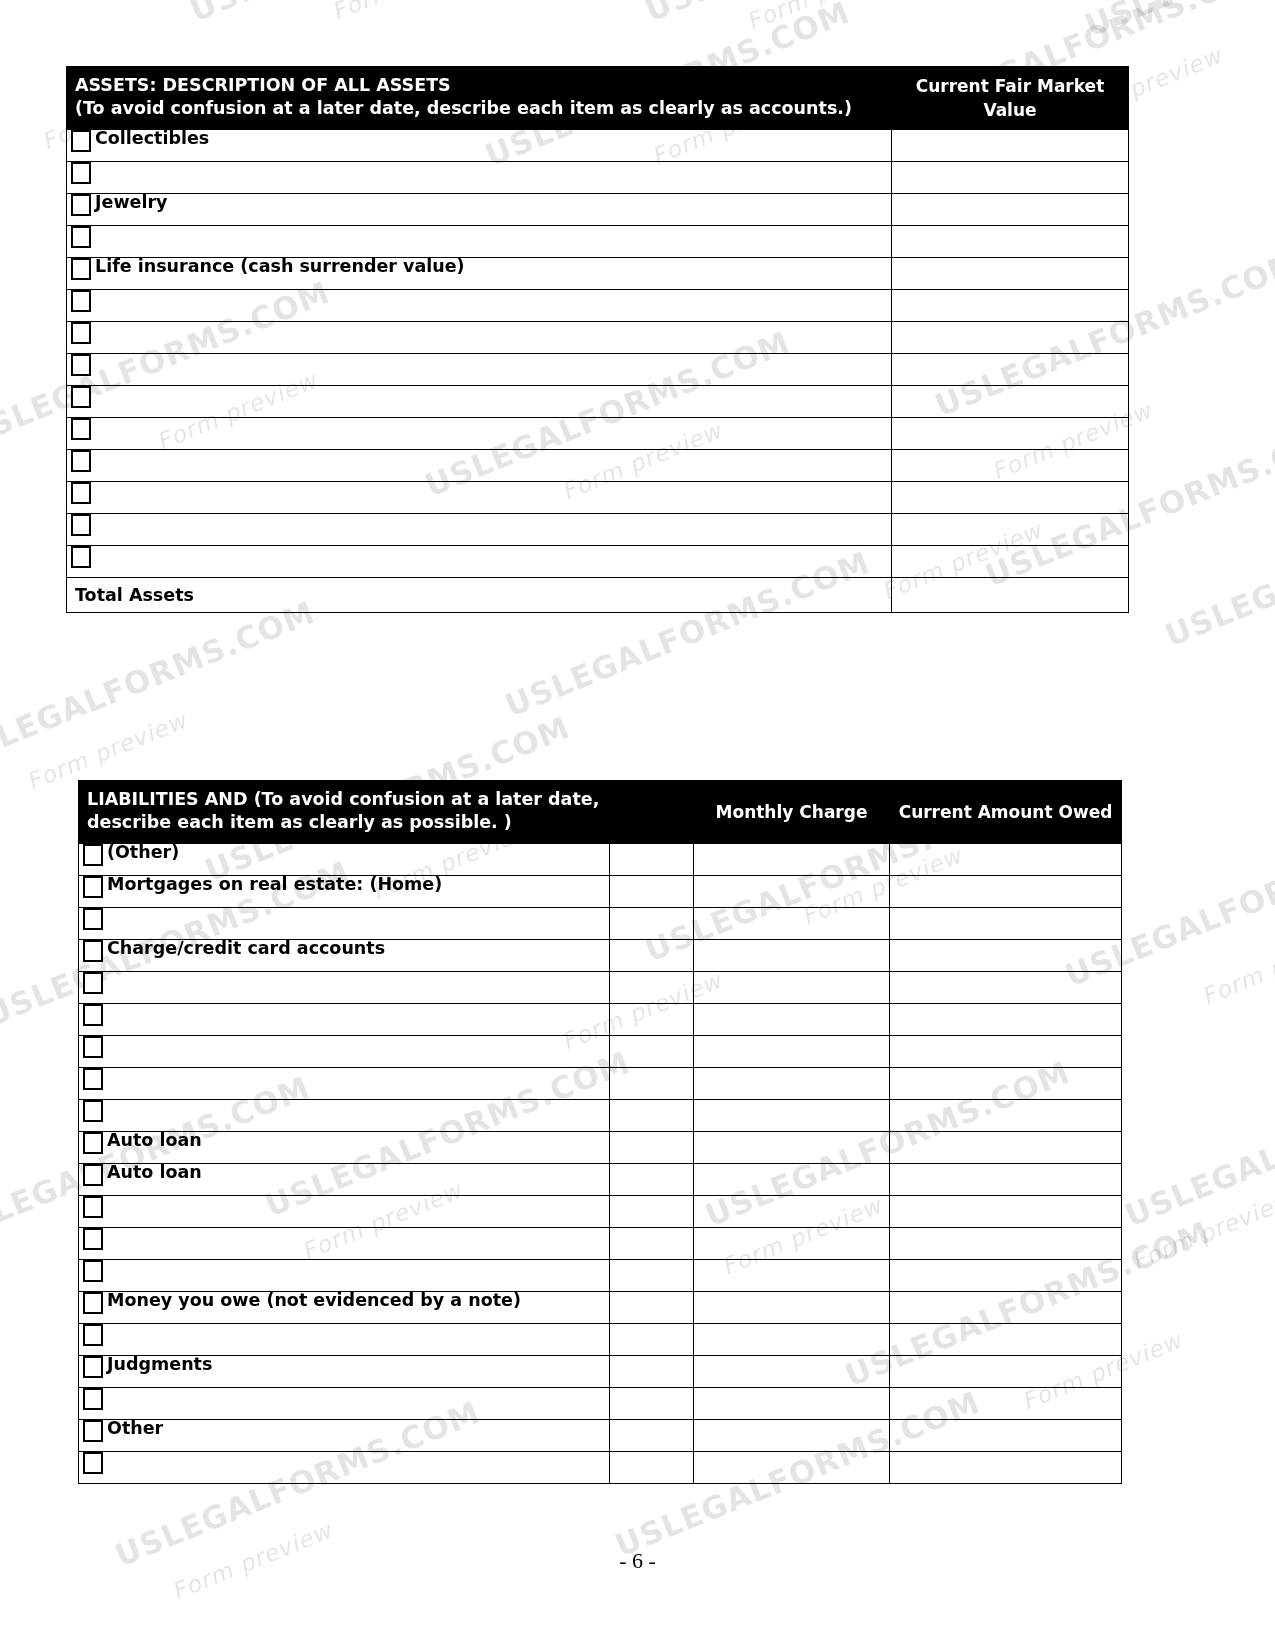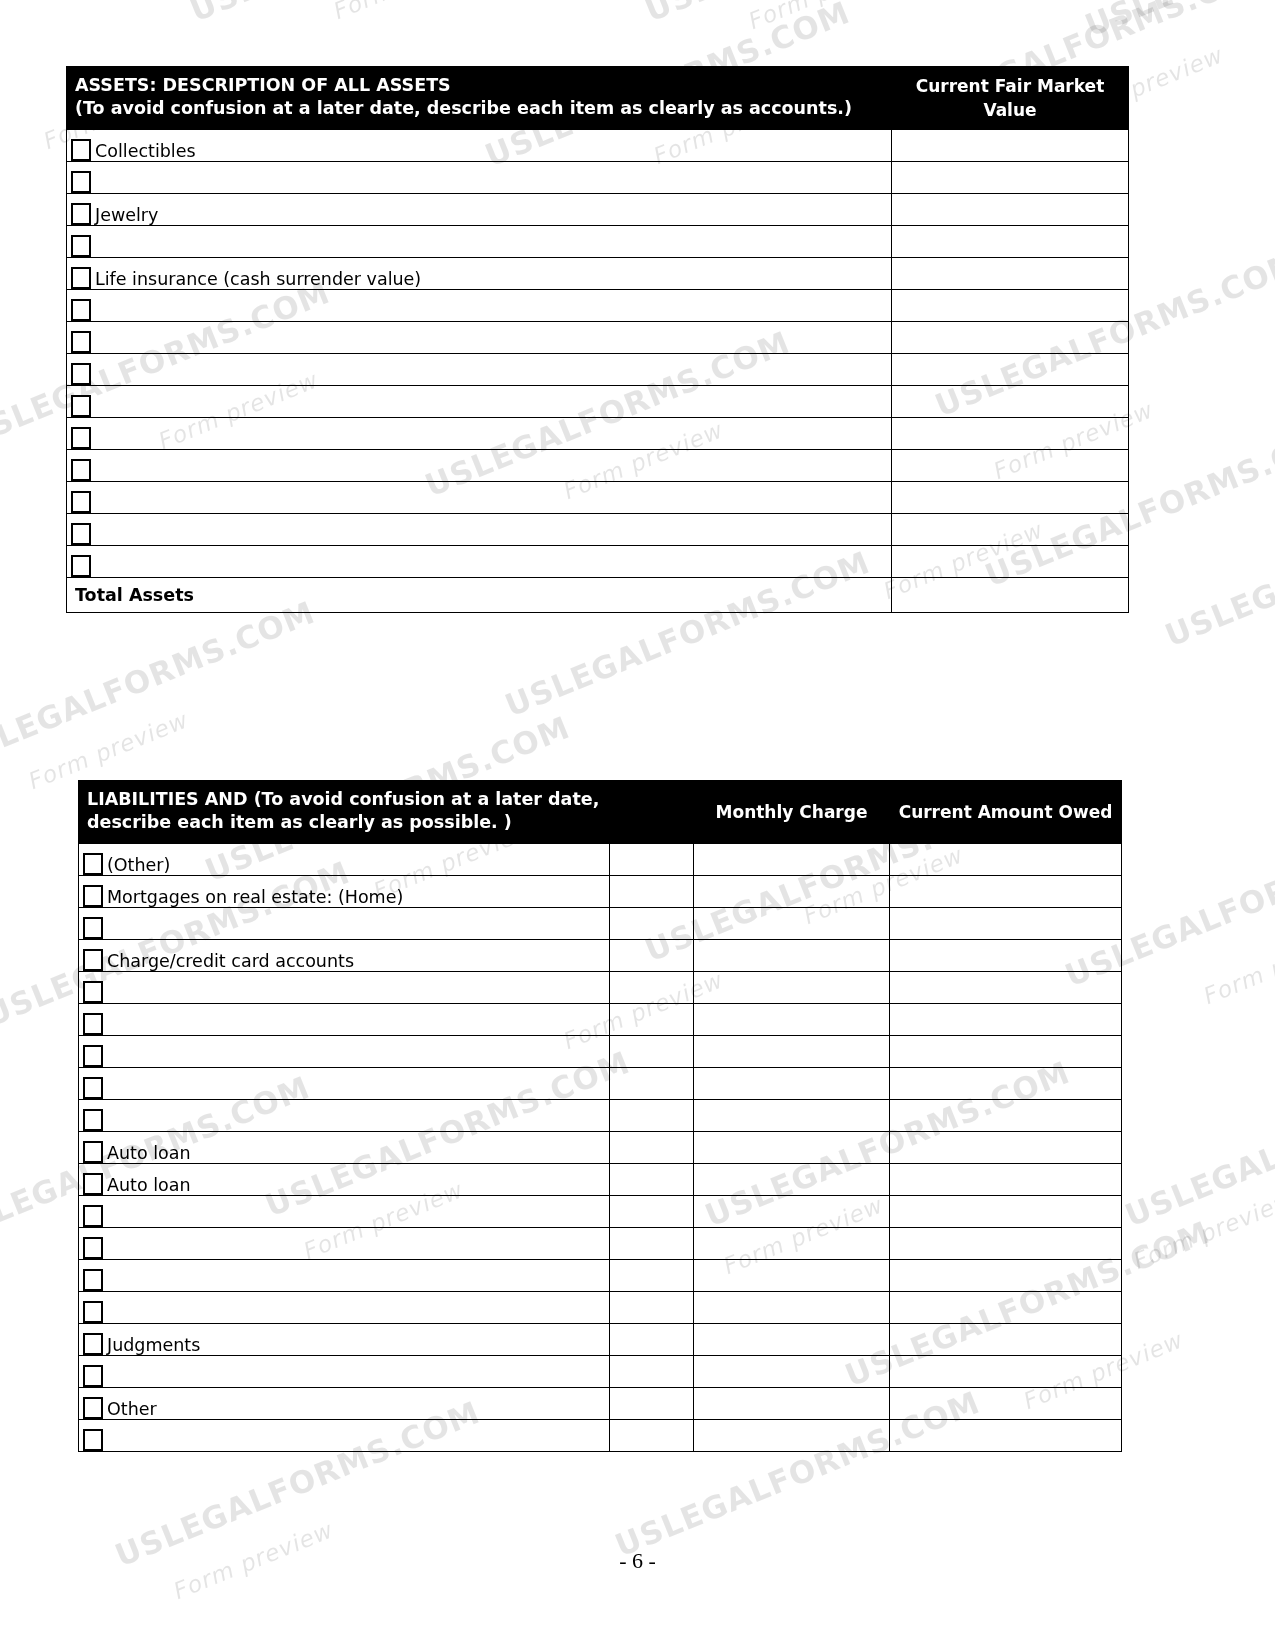--- a/index.html
+++ b/index.html
@@ -84,23 +84,24 @@
     font-size: 17px;
     line-height: 1.42;
   }
 
   .rowcell {
     height: 31px;
     position: relative;
   }
   .rowcell-inner {
     display: flex;
-    align-items: flex-end;
+    align-items: flex-start;
     height: 100%;
     padding-left: 4px;
+    font-weight: bold;
   }
   .cb {
     width: 20px;
     height: 22px;
     min-width: 20px;
     border: 2px solid #000;
     background: #fff;
     box-sizing: border-box;
     margin-right: 4px;
   }
@@ -498,20 +499,31 @@
             </div>
           </td>
           <td class="rowcell"></td>
           <td class="rowcell"></td>
           <td class="rowcell"></td>
         </tr>
         <tr>
           <td class="rowcell">
             <div class="rowcell-inner">
               <span class="cb"></span>
+              <span class="rowlabel">Money you owe (not evidenced by a note)</span>
+            </div>
+          </td>
+          <td class="rowcell"></td>
+          <td class="rowcell"></td>
+          <td class="rowcell"></td>
+        </tr>
+        <tr>
+          <td class="rowcell">
+            <div class="rowcell-inner">
+              <span class="cb"></span>
               <span class="rowlabel"></span>
             </div>
           </td>
           <td class="rowcell"></td>
           <td class="rowcell"></td>
           <td class="rowcell"></td>
         </tr>
         <tr>
           <td class="rowcell">
             <div class="rowcell-inner">

